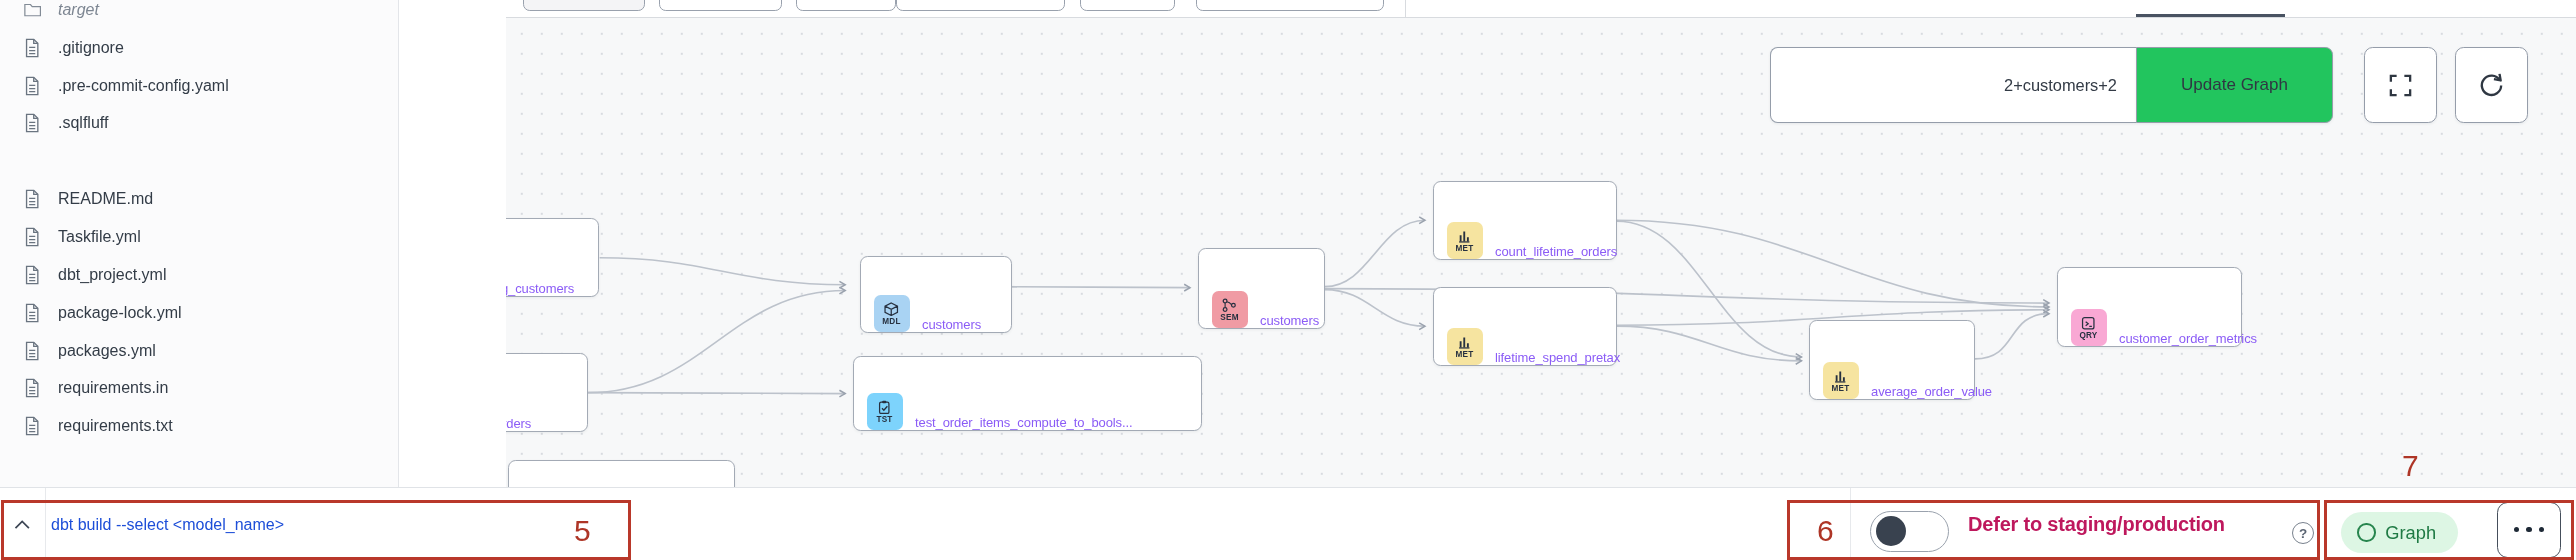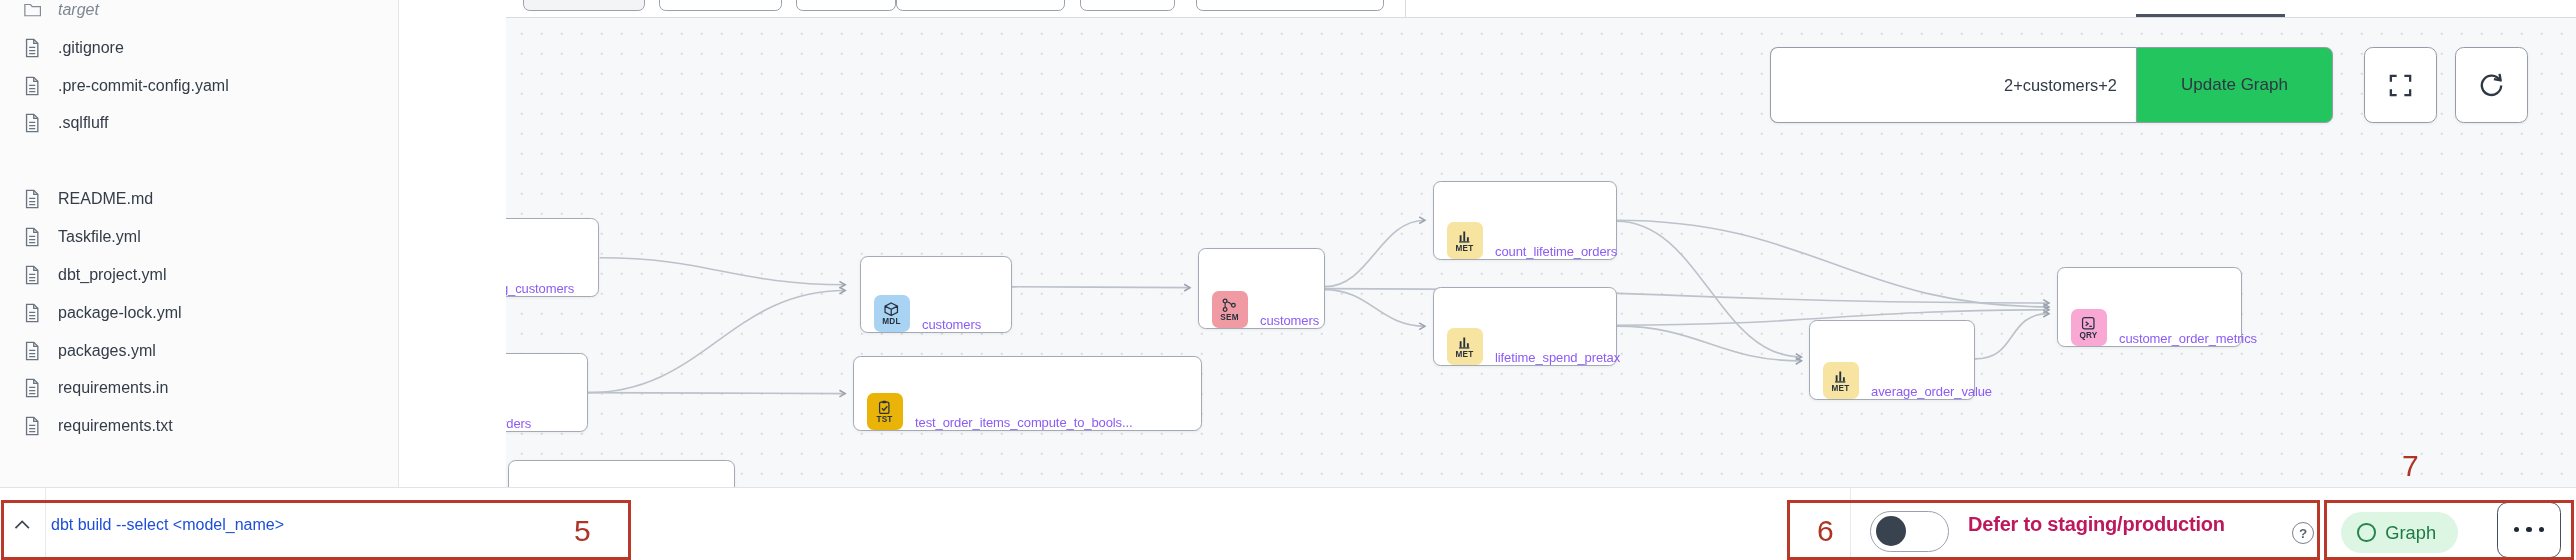--- a/index.html
+++ b/index.html
@@ -243,21 +243,21 @@
         <div class="node" style="left: 354px; top: 230px; width: 152px; height: 77px; margin-top: 8px;">
           <div class="badge" style="background: rgb(169, 211, 243);">
             <svg width="14.5" height="14.5" viewBox="0 0 14 14">
               <path d="M7 1 L13 4 V10 L7 13 L1 10 V4 Z M1 4 L7 7 L13 4 M7 7 V13" fill="none" stroke="#273140" stroke-width="1.2"></path>
             </svg>
             <span class="code">MDL</span>
           </div>
           <span class="nlabel">customers</span>
         </div>
         <div class="node" style="left: 347px; top: 338px; width: 349px; height: 75px;">
-          <div class="badge" style="background: #eab308;">
+          <div class="badge" style="background: #7dd3fc;">
             <svg width="14.5" height="14.5" viewBox="0 0 14 14">
               <rect x="2.5" y="2" width="9" height="11" rx="1.5" fill="none" stroke="#273140" stroke-width="1.2"></rect>
               <rect x="5" y="0.8" width="4" height="2.4" rx="1" fill="#273140"></rect>
               <path d="M4.8 8 l1.8 1.8 L10 6" fill="none" stroke="#273140" stroke-width="1.3"></path>
             </svg>
             <span class="code">TST</span>
           </div>
           <span class="nlabel">test_order_items_compute_to_bools...</span>
         </div>
         <div class="node" style="left: 692px; top: 230px; width: 127px; height: 81px;">

